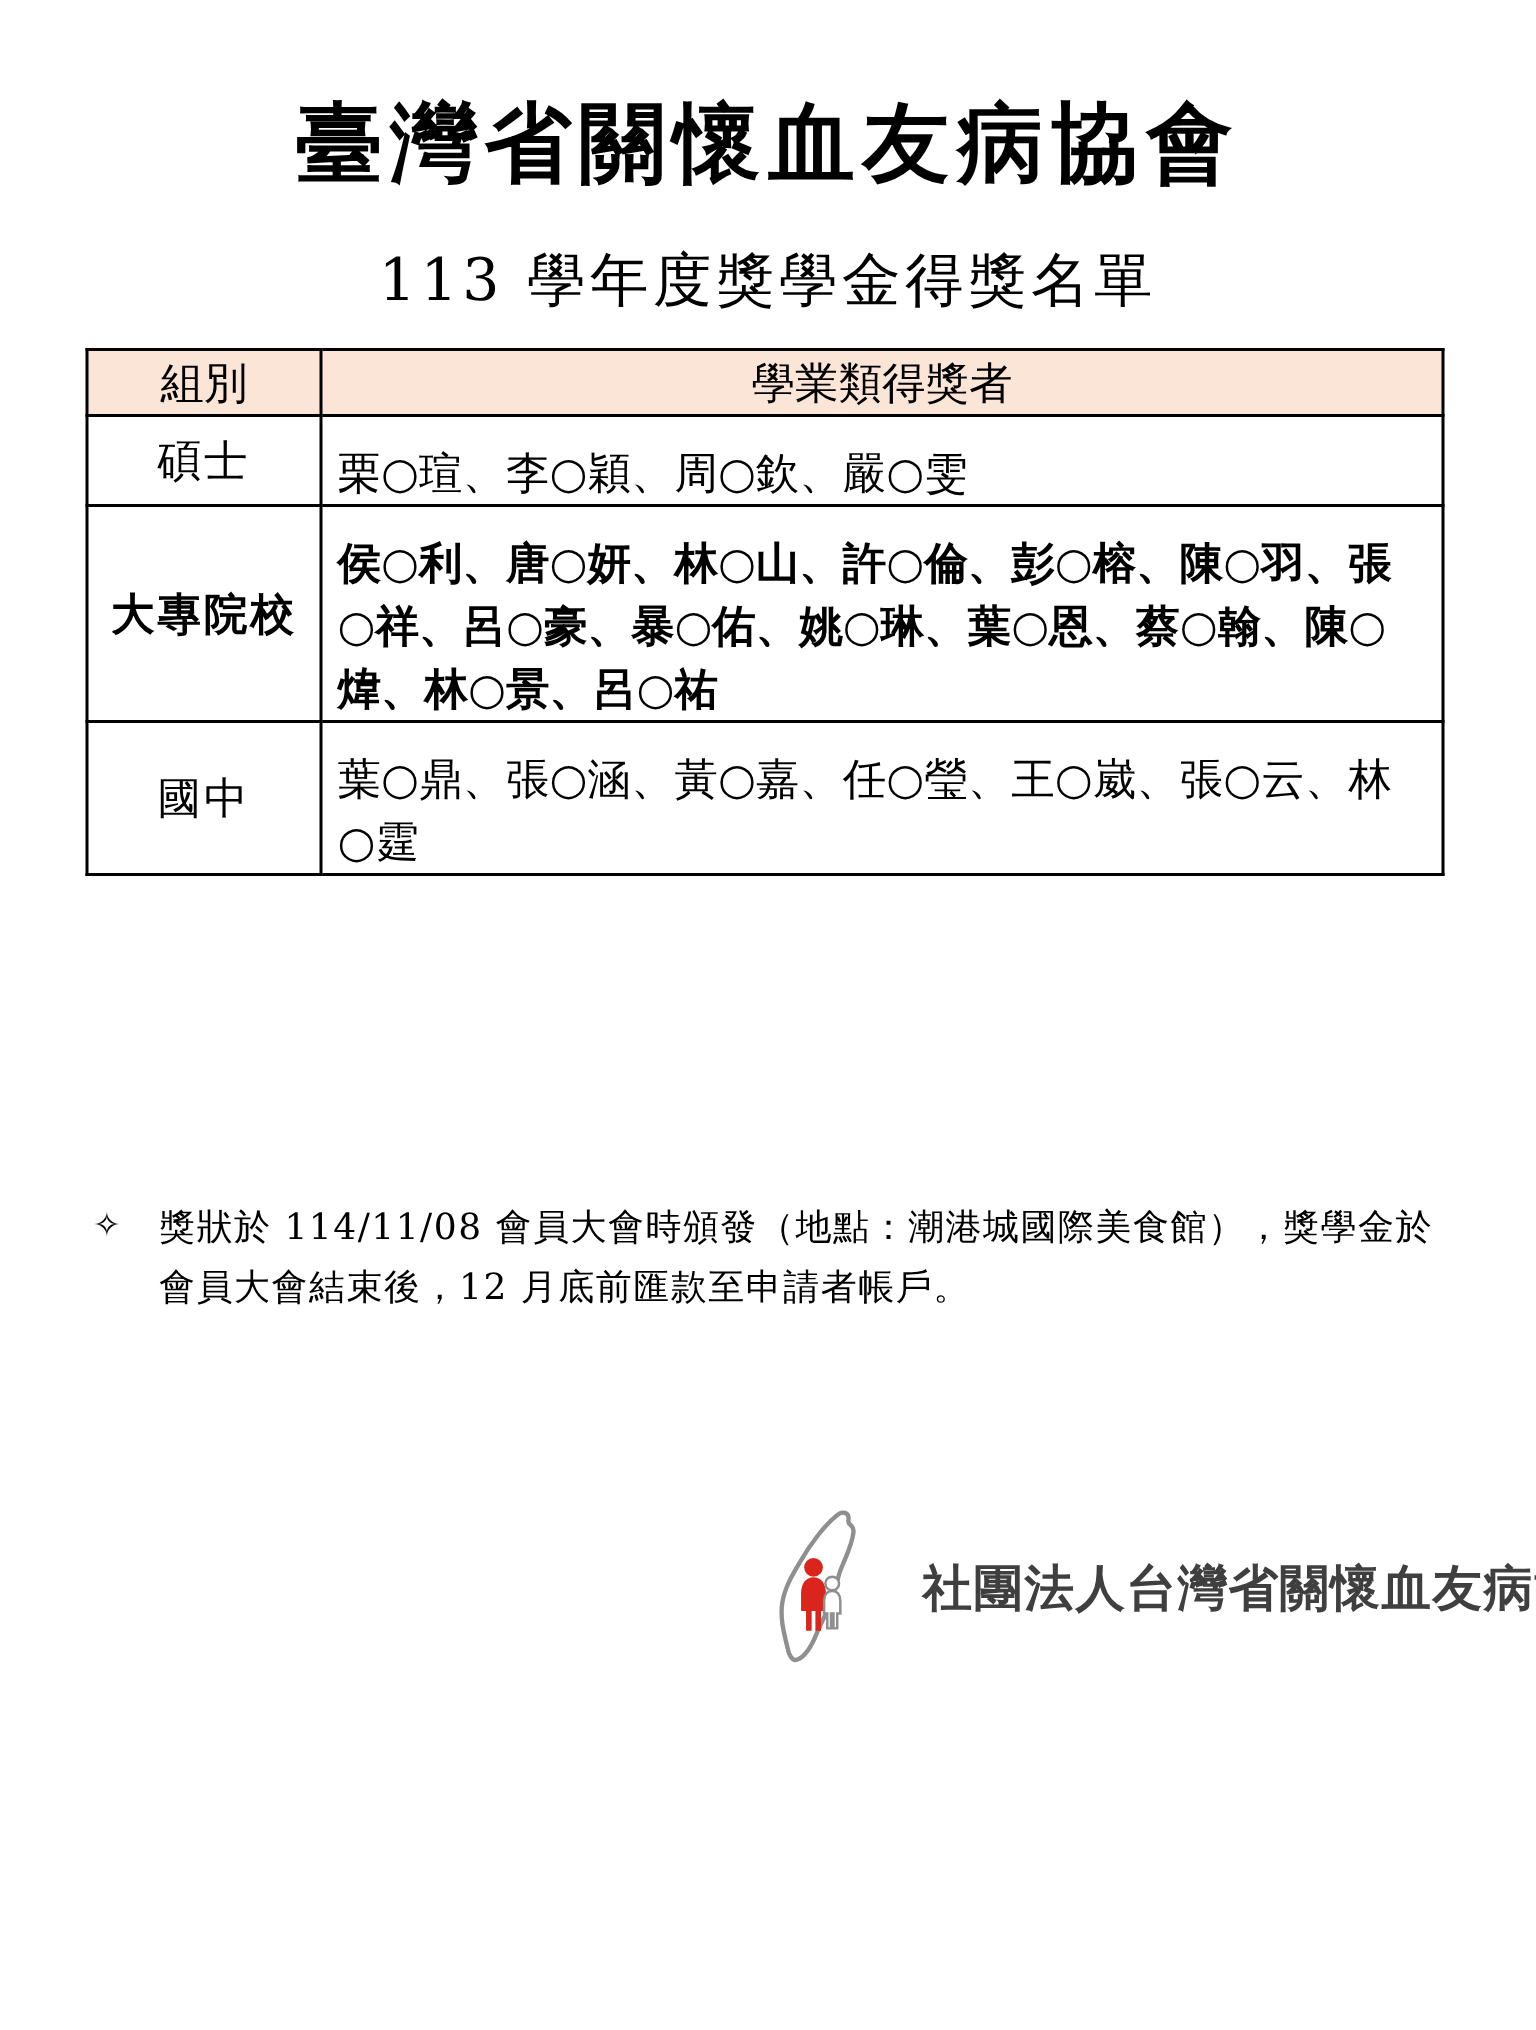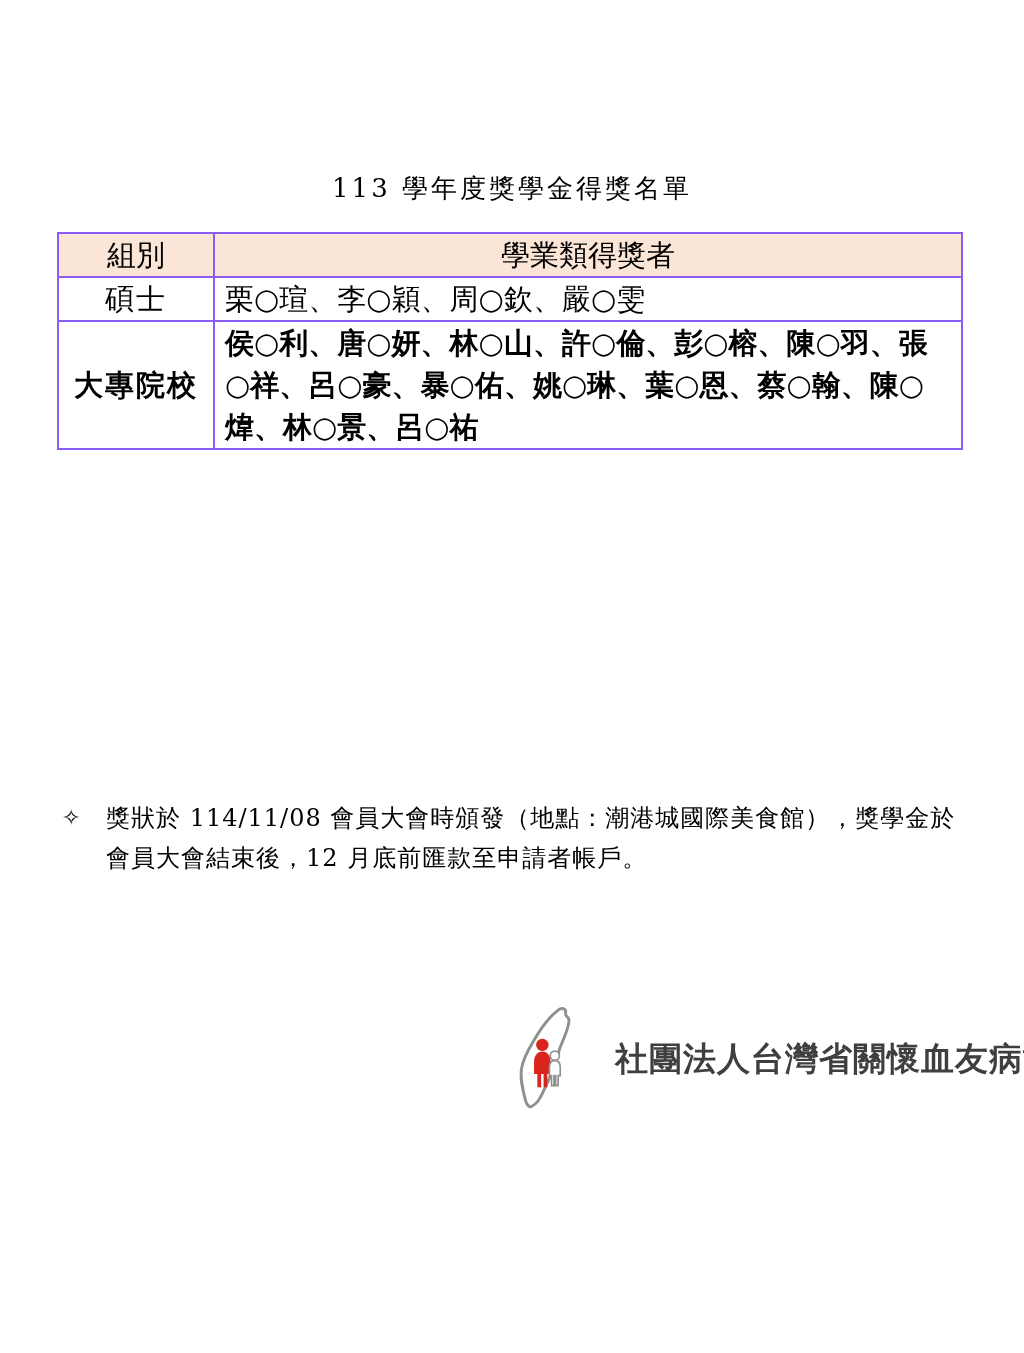--- a/index.html
+++ b/index.html
@@ -21,50 +21,50 @@
   .doc-title{
     position:absolute;top:52px;left:0;width:100%;
     text-align:center;
     font-size:58px;font-weight:600;
     letter-spacing:5px;
     line-height:86px;
   }
   .doc-subtitle{
     position:absolute;top:160px;left:0;width:100%;
     text-align:center;
-    font-size:26px;font-weight:500;
+    font-size:39px;font-weight:500;
     letter-spacing:3px;
     line-height:56px;
   }
   table.awards{
     position:absolute;left:57px;top:232px;
     width:906px;
     border-collapse:collapse;
     table-layout:fixed;
     font-size:29px;
   }
   table.awards td,table.awards th{
-    border:2px solid #8b5cf6;
+    border:2px solid #000000;
     line-height:42px;
     vertical-align:middle;
   }
   table.awards col.c-group{width:156px;}
   tr.head-row th{
     background:var(--header-bg);
     font-weight:500;
     text-align:center;
     height:40px;
   }
   td.group-cell{
     text-align:center;
     letter-spacing:2px;
   }
   td.winners-cell{
     text-align:left;
-    padding:0 8px 0 10px;
+    padding:16px 8px 0 10px;
   }
   tr.r-masters td{height:40px;}
   tr.r-college td{height:126px;font-weight:bold;}
   tr.r-highschool td{height:40px;}
   tr.r-junior td{height:84px;}
   tr.r-elementary td{height:86px;}
   .note{
     position:absolute;left:62px;top:798px;width:896px;
     display:flex;align-items:flex-start;
     font-size:24px;line-height:40px;
@@ -88,39 +88,44 @@
     color:var(--footer-text);
     letter-spacing:1px;
     white-space:nowrap;
   }
 </style>
 </head>
 <body>
 
 <div class="page">
 
+  <h1 class="doc-title">臺灣省關懷血友病協會</h1>
   <h2 class="doc-subtitle">113 學年度獎學金得獎名單</h2>
 
   <table class="awards">
     <colgroup>
         <col class="c-group">
         <col class="c-winners">
       </colgroup>
     <tbody>
         <tr class="head-row">
       <th>組別</th>
       <th>學業類得獎者</th>
     </tr>
     <tr class="r-masters">
       <td class="group-cell">碩士</td>
       <td class="winners-cell">栗○瑄、李○穎、周○欽、嚴○雯</td>
     </tr>
     <tr class="r-college">
       <td class="group-cell">大專院校</td>
       <td class="winners-cell">侯○利、唐○妍、林○山、許○倫、彭○榕、陳○羽、張○祥、呂○豪、暴○佑、姚○琳、葉○恩、蔡○翰、陳○煒、林○景、呂○祐</td>
+    </tr>
+    <tr class="r-junior">
+      <td class="group-cell">國中</td>
+      <td class="winners-cell">葉○鼎、張○涵、黃○嘉、任○瑩、王○崴、張○云、林○霆</td>
     </tr>
   </tbody>
     </table>
 
   <div class="note">
     <span class="note-bullet">✧</span>
     <span class="note-text">獎狀於 114/11/08 會員大會時頒發（地點：潮港城國際美食館），獎學金於會員大會結束後，12 月底前匯款至申請者帳戶。</span>
   </div>
 
   <div class="footer">

